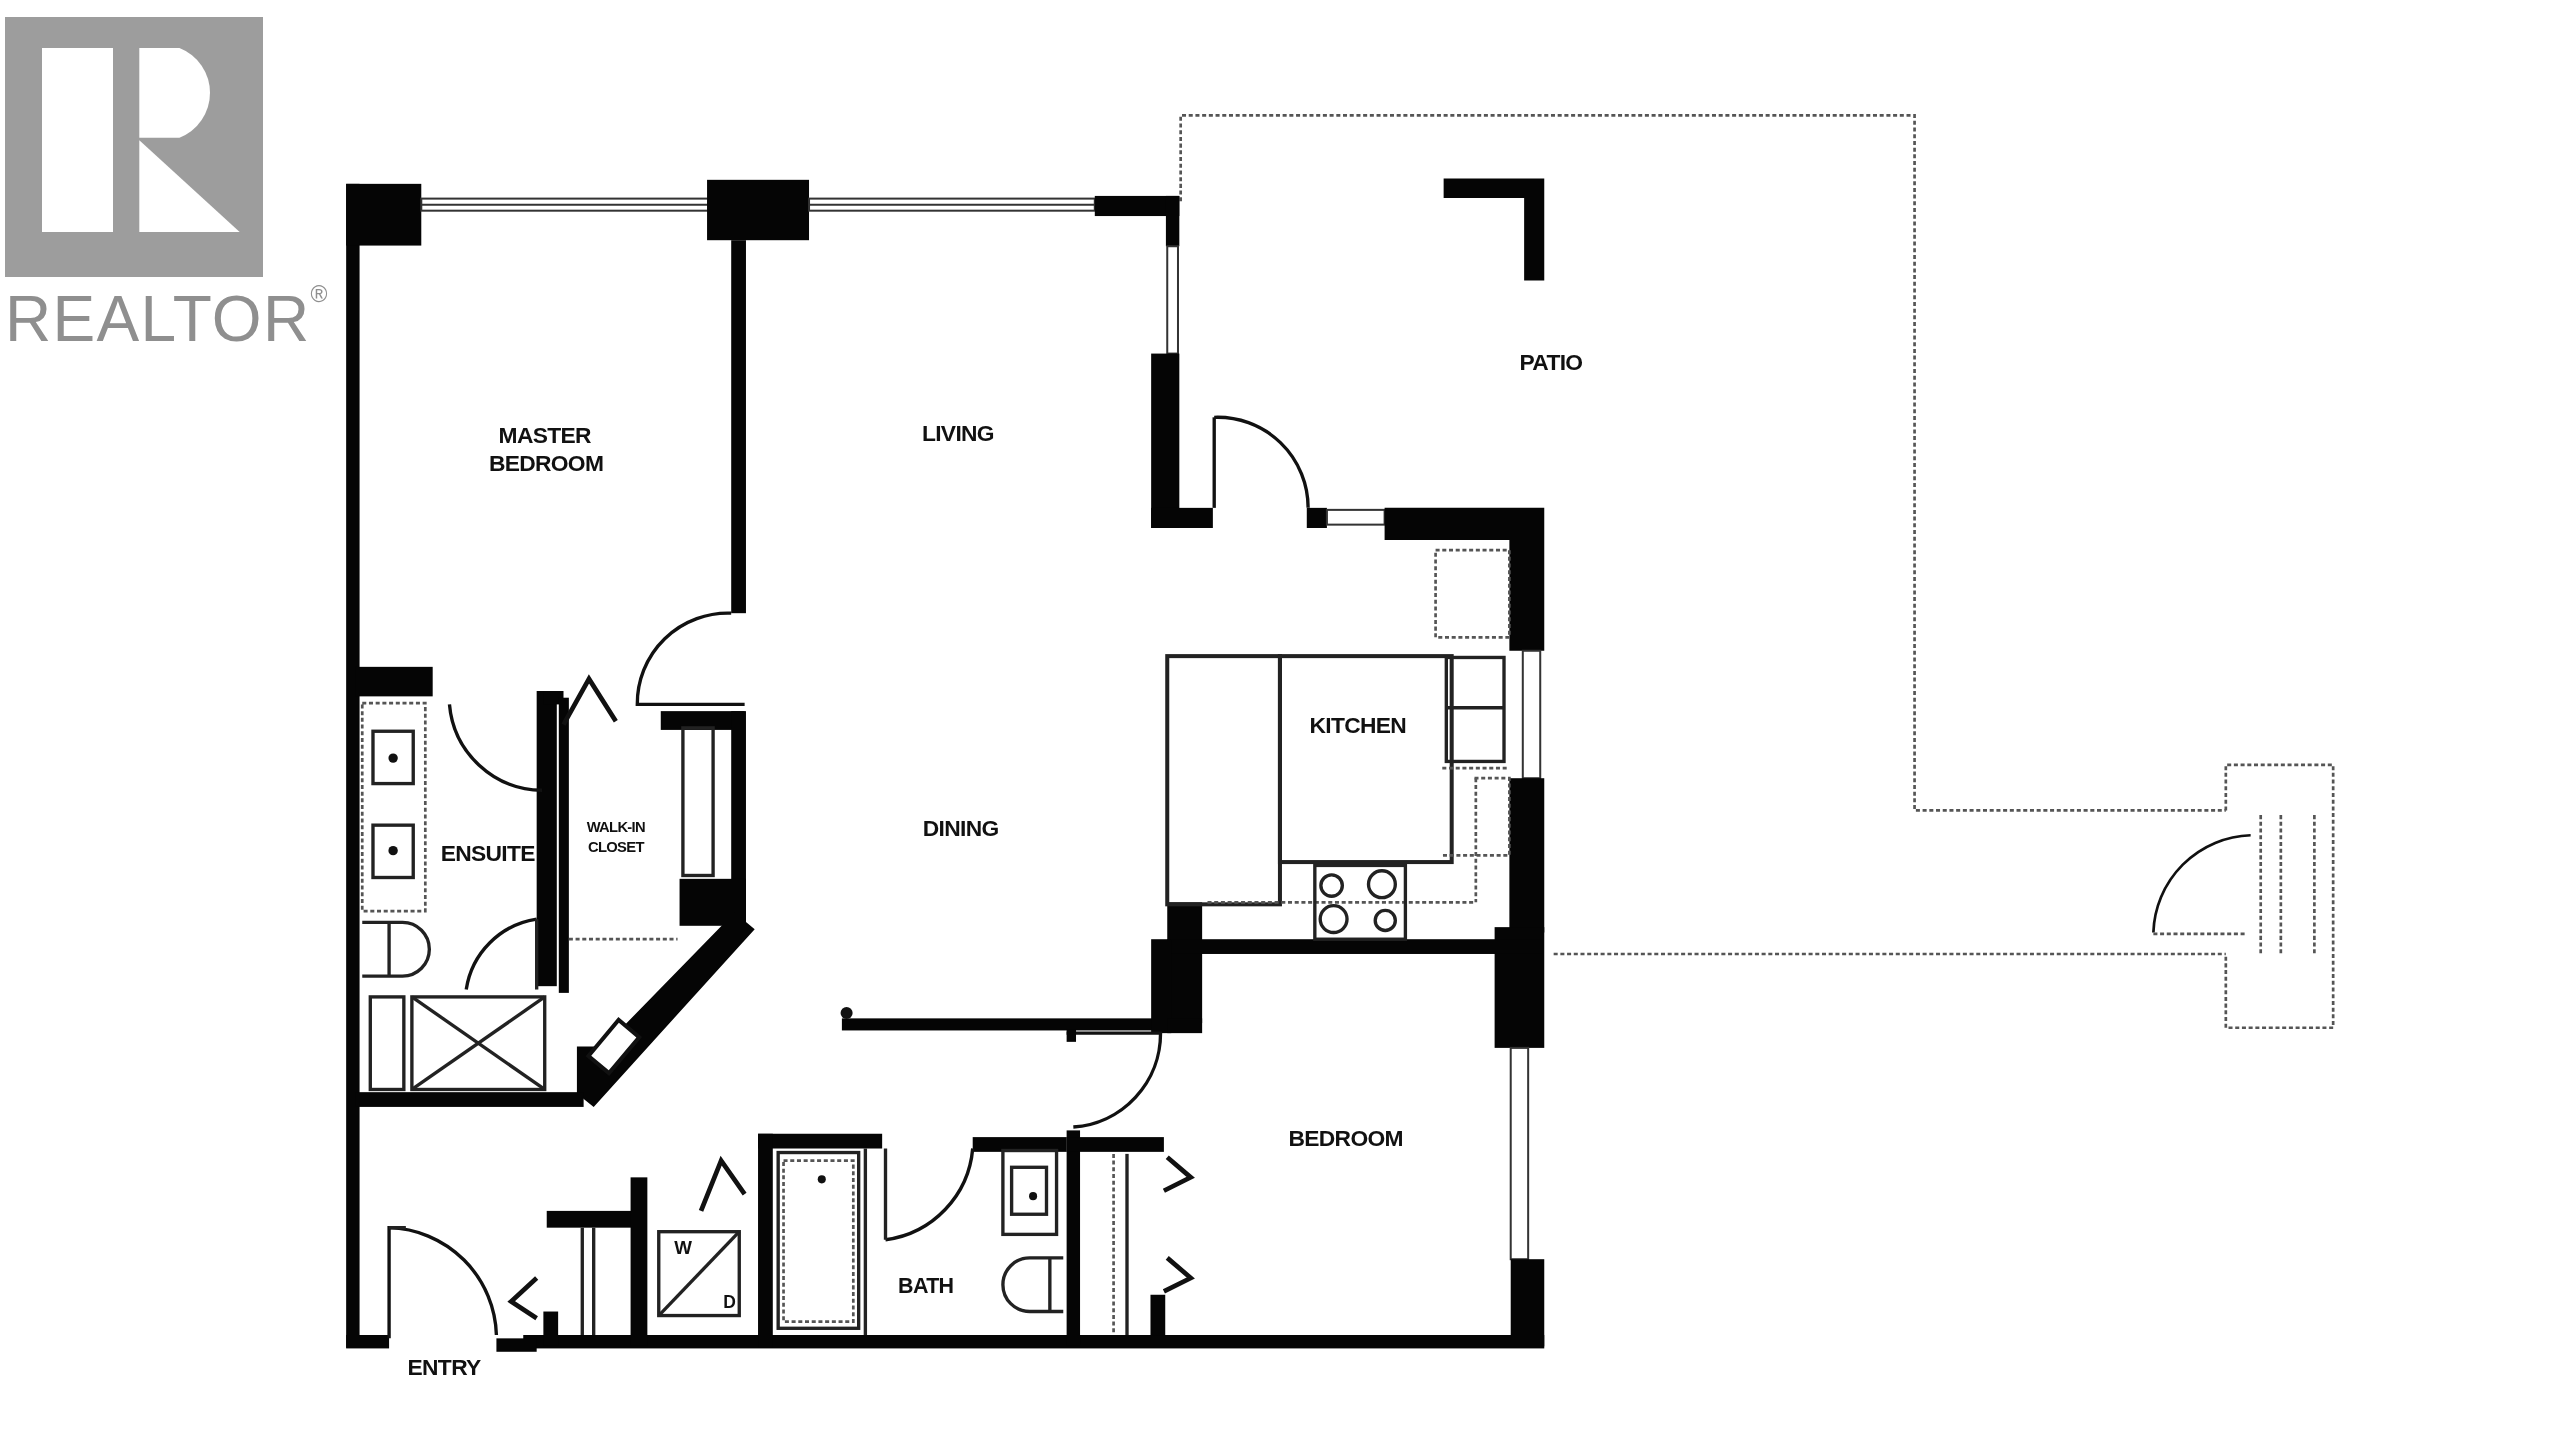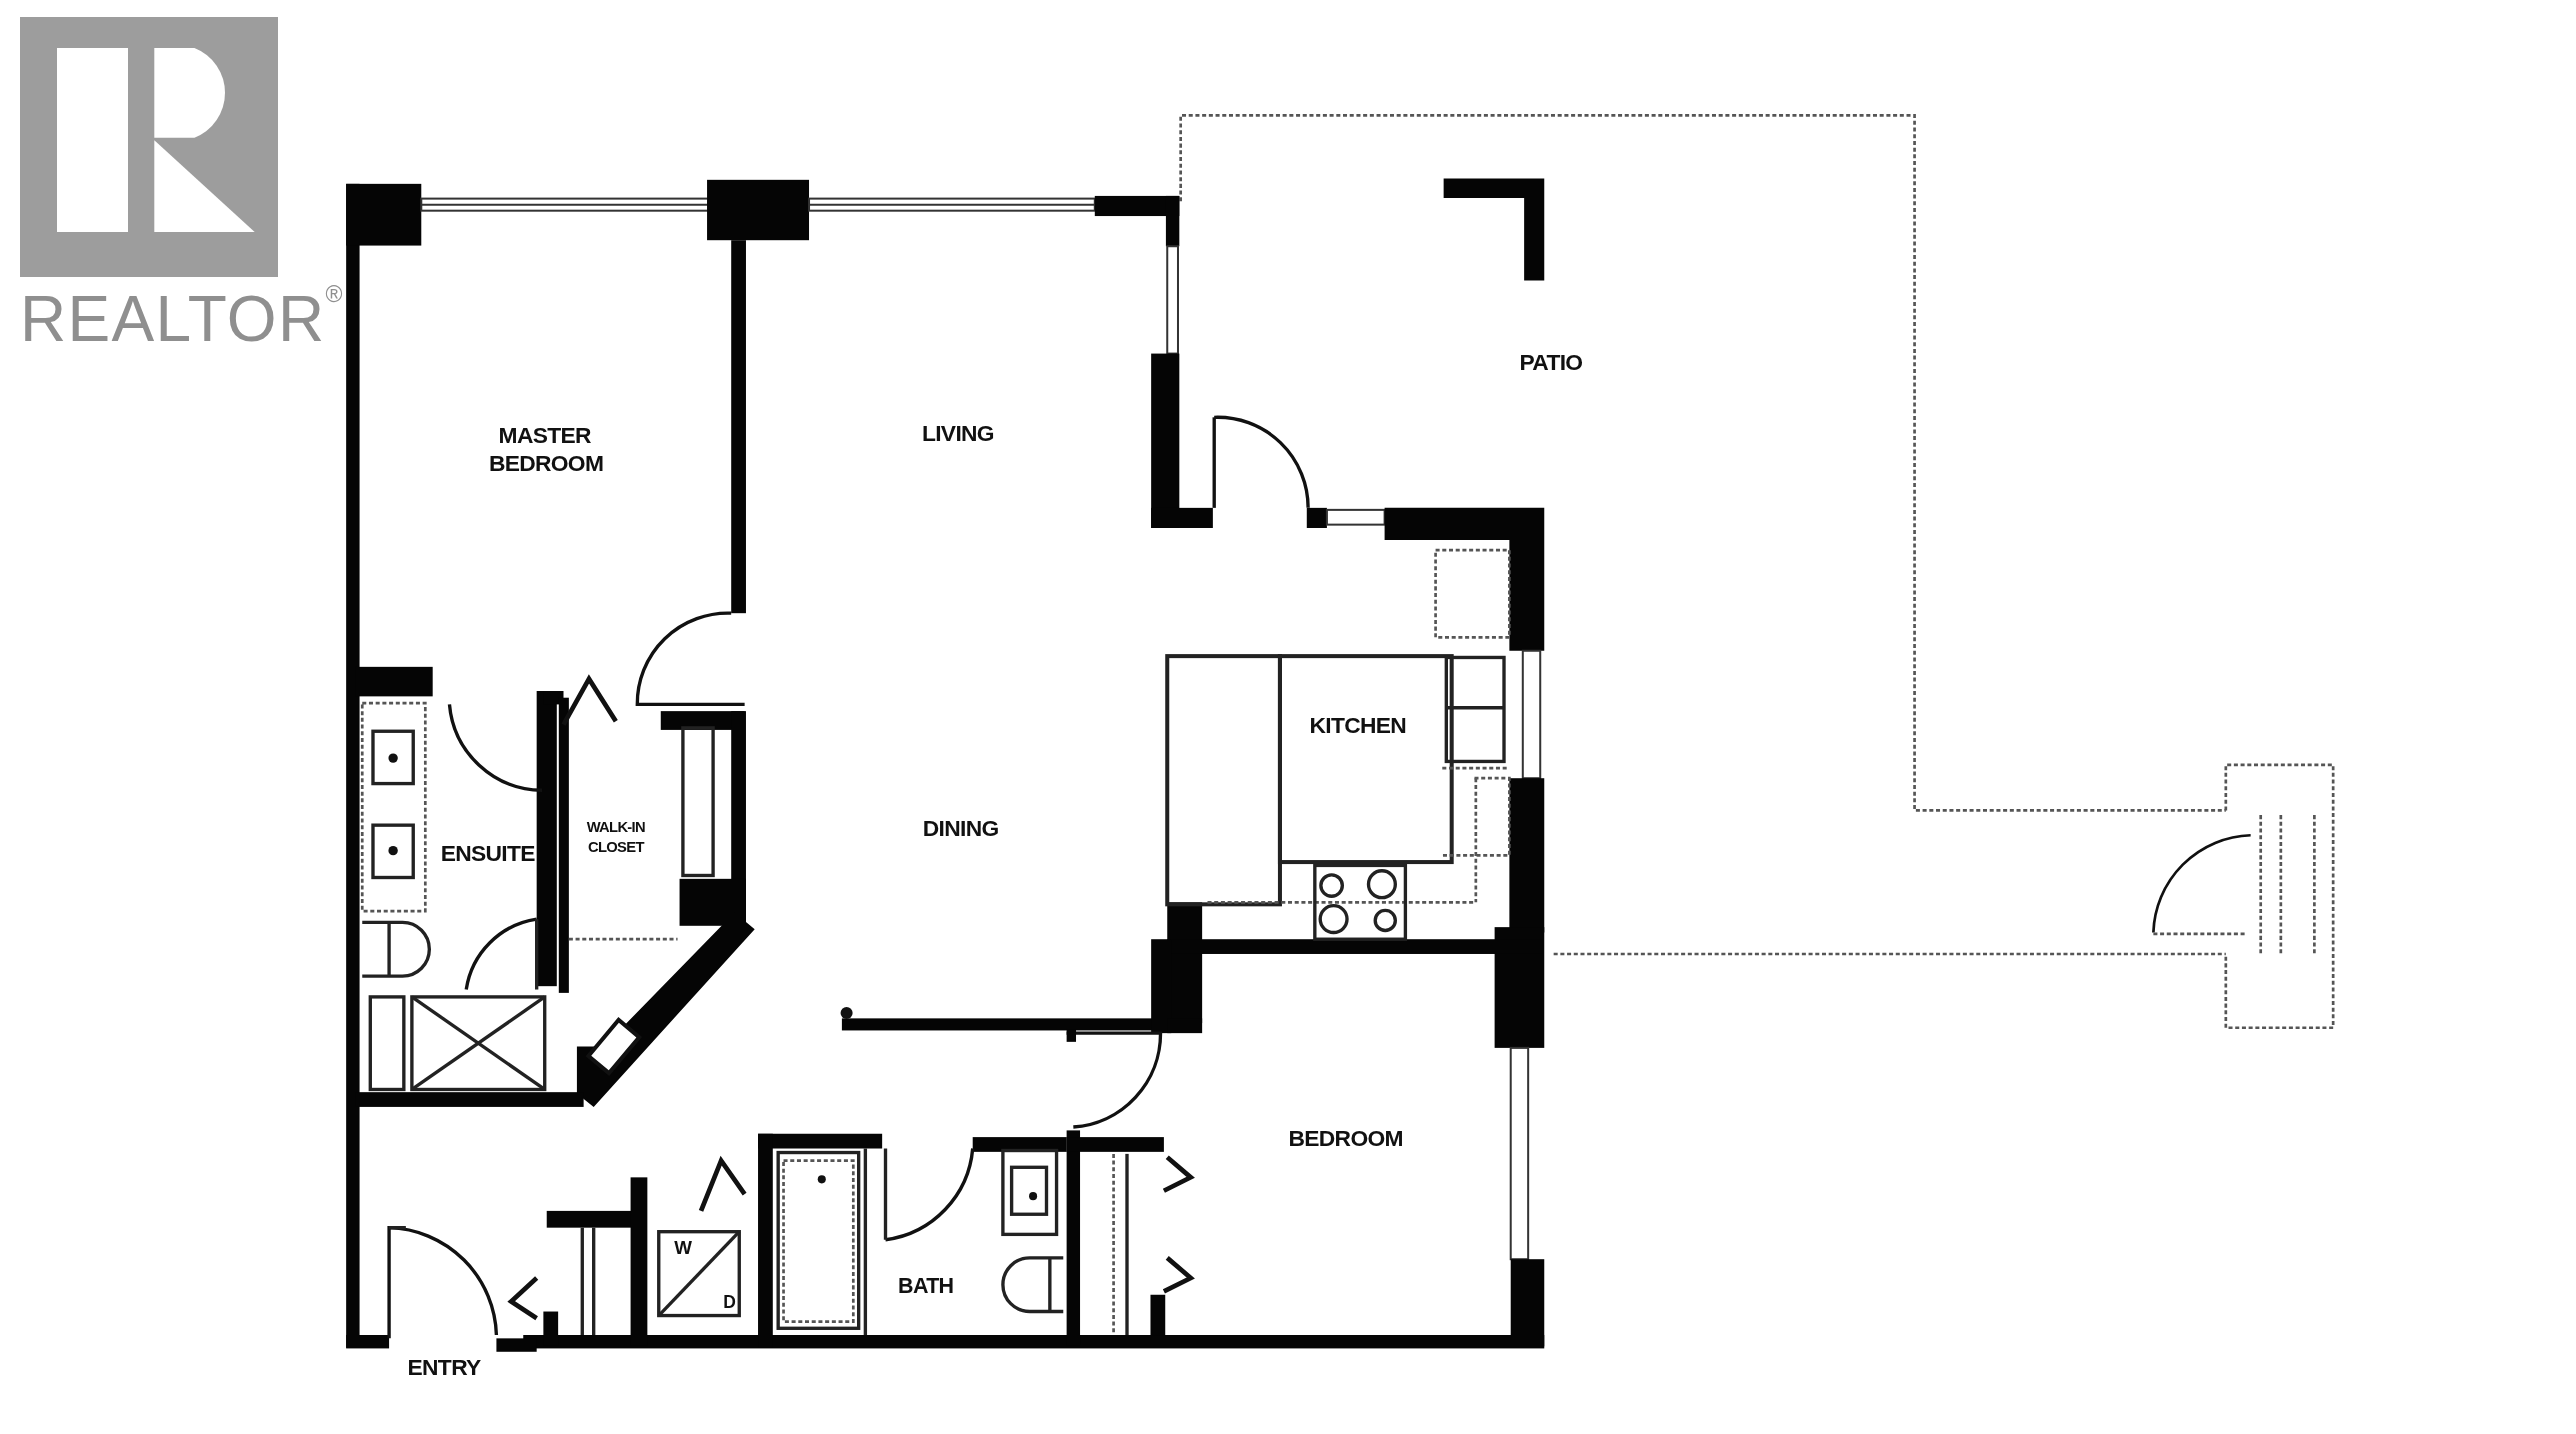--- a/index.html
+++ b/index.html
@@ -1,18 +1,18 @@
 <!DOCTYPE html>
 <html style="font-size:10.7px"><head>
 <meta charset="utf-8">
 <style>
   html, body { margin: 0; padding: 0; background: #ffffff; }
   body { width: 2576px; height: 1435px; overflow: hidden; position: relative; font-family: "Liberation Sans", sans-serif; }
   #plan { position: absolute; left: 0; top: 0; width: 2576px; height: 1435px; }
-  .logo { position: absolute; left: 20px; top: 17.4px; width: 262px; }
+  .logo { position: absolute; left: 5px; top: 17.4px; width: 262px; }
   .logo-box { width: 258px; height: 260px; background: #9d9d9d; position: relative; }
   .logo-bar { position: absolute; background: #ffffff; }
   .logo-text { font-family: "Liberation Sans", sans-serif; color: #8f8f8f; font-size: 64px; letter-spacing: 1.3px; margin-top: 9.4px; line-height: 1; white-space: nowrap; }
   .logo-text sup { font-size: 23px; vertical-align: top; position: relative; top: -4px; }
   .room-label { font-family: "Liberation Sans", sans-serif; font-weight: bold; fill: #111; text-anchor: middle; letter-spacing: -1px; }
   .wall { fill: #050505; }
   .thin { stroke: #111; stroke-width: 7; fill: none; }
   .fix { stroke: #222; stroke-width: 5; fill: none; }
   .dotted { stroke: #555; stroke-width: 4; fill: none; stroke-dasharray: 6 4; }
   .window { stroke: #333; stroke-width: 3; fill: #fff; }

